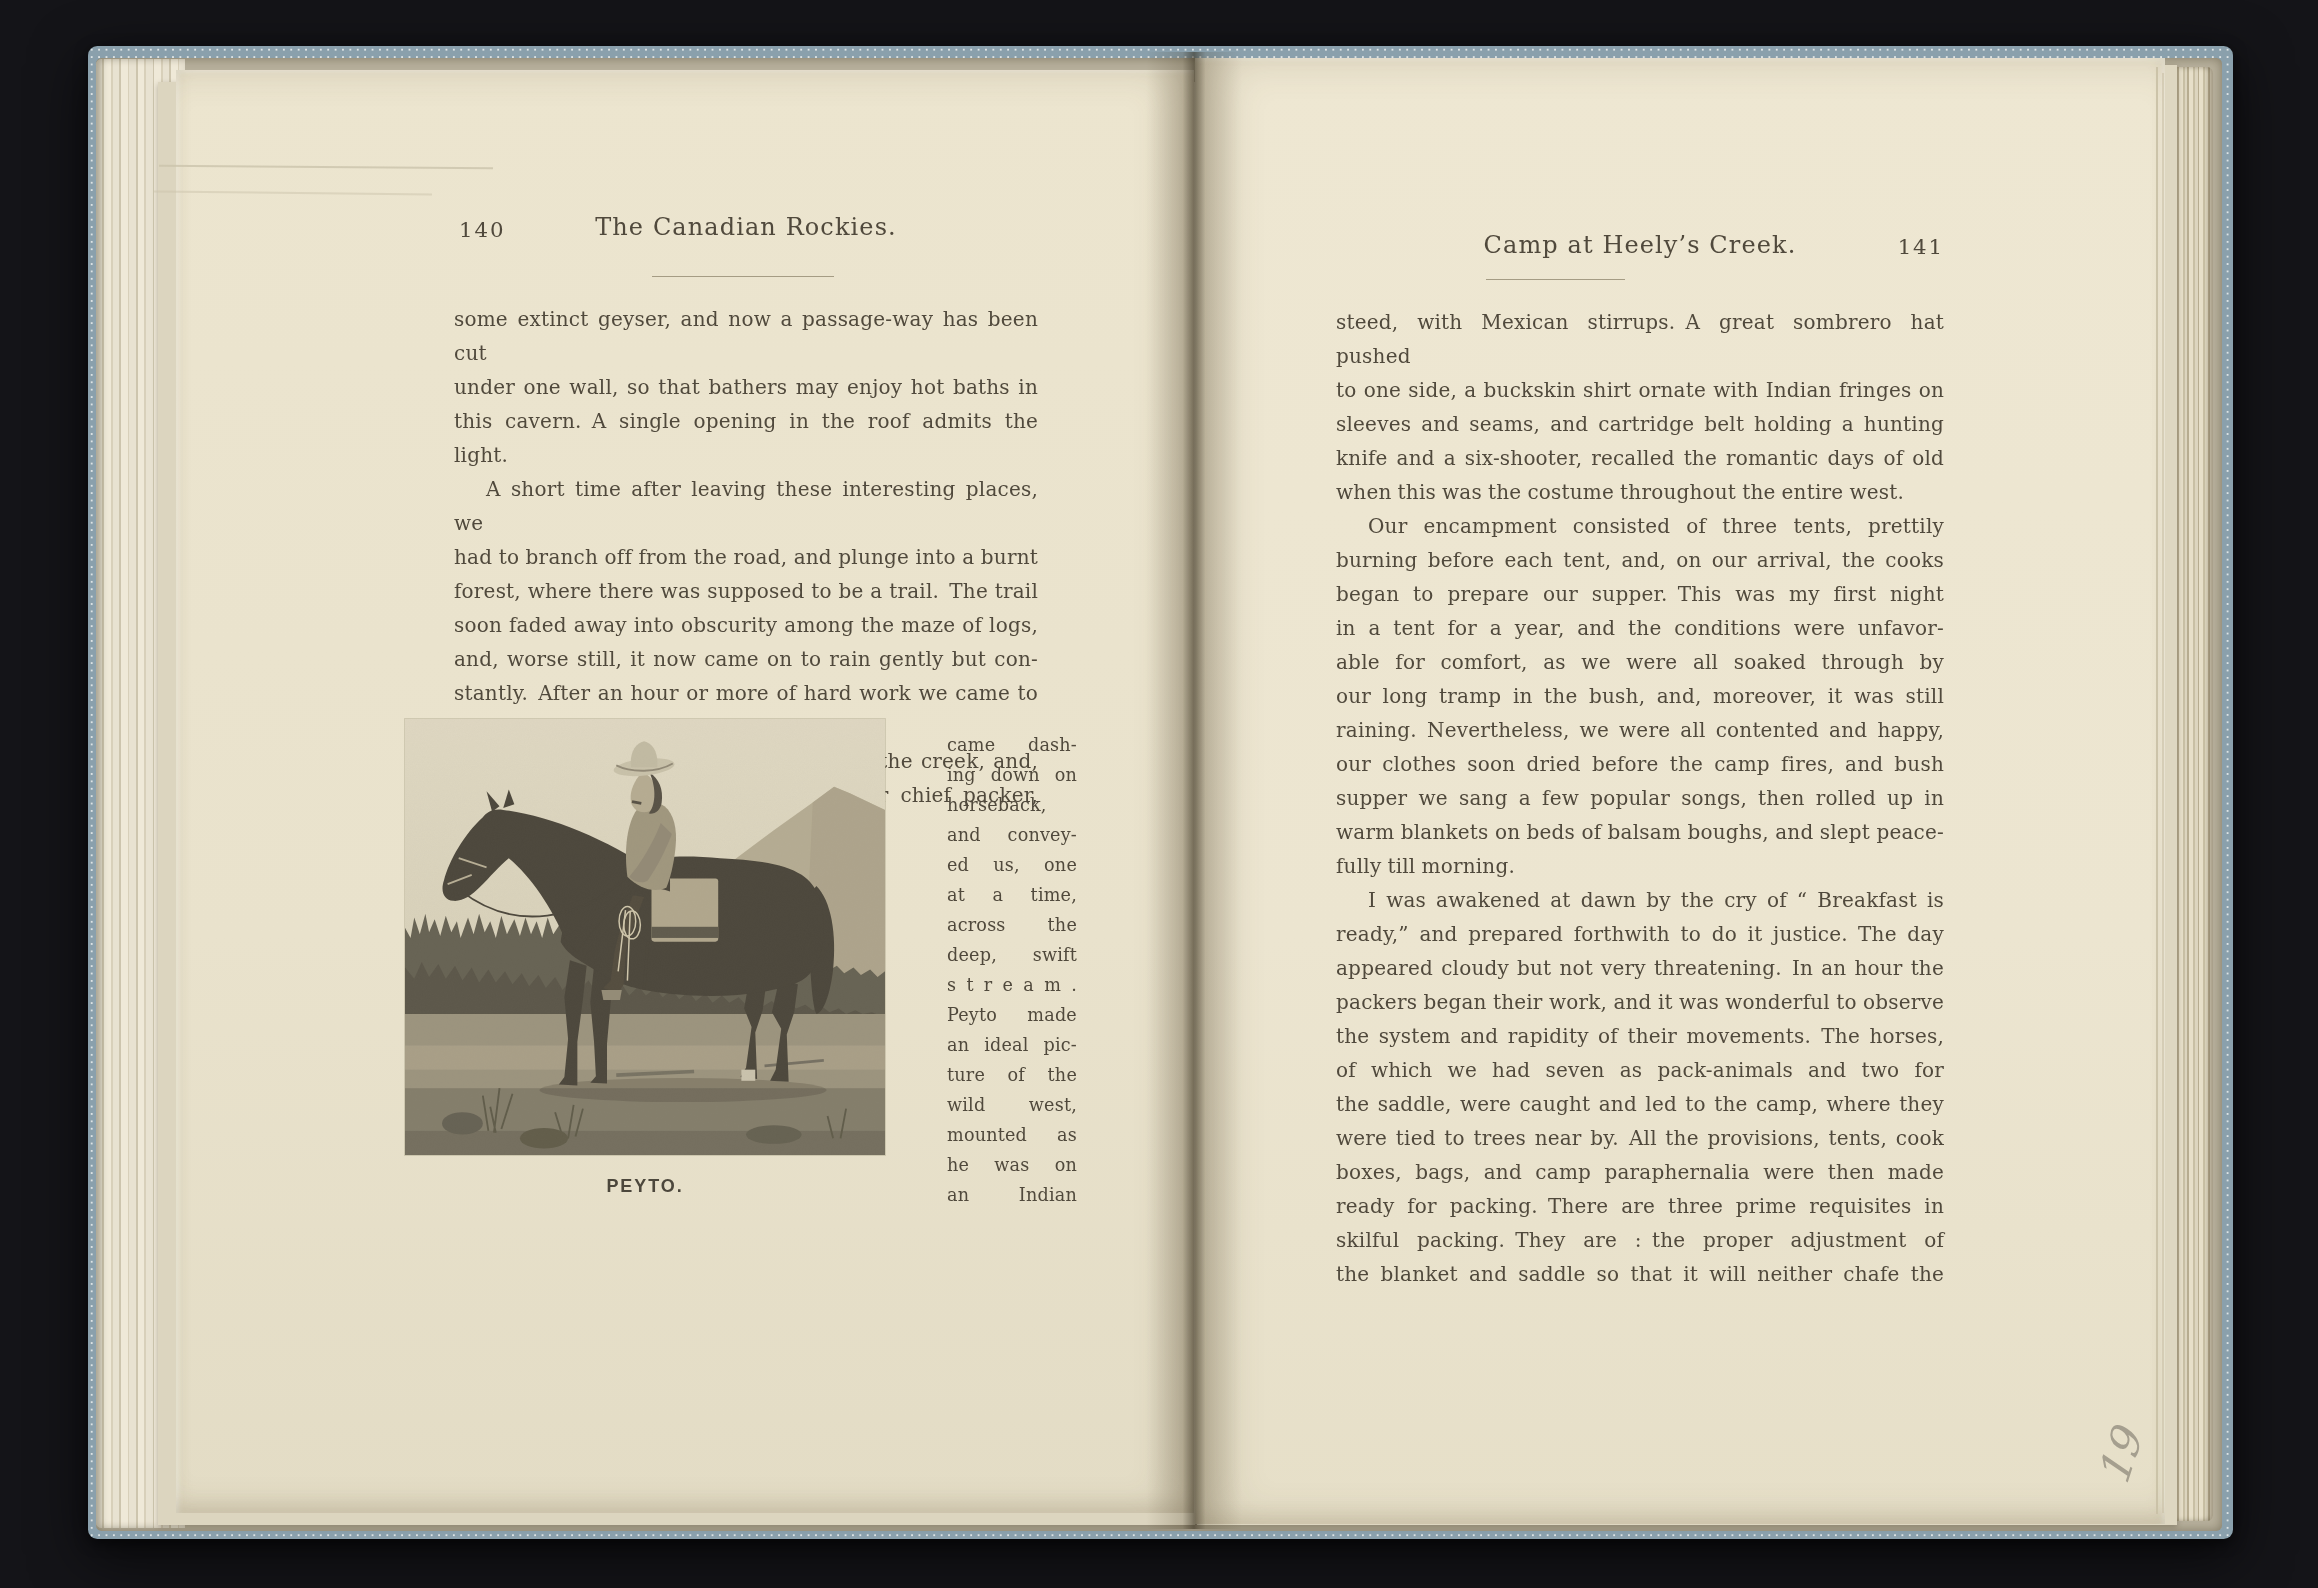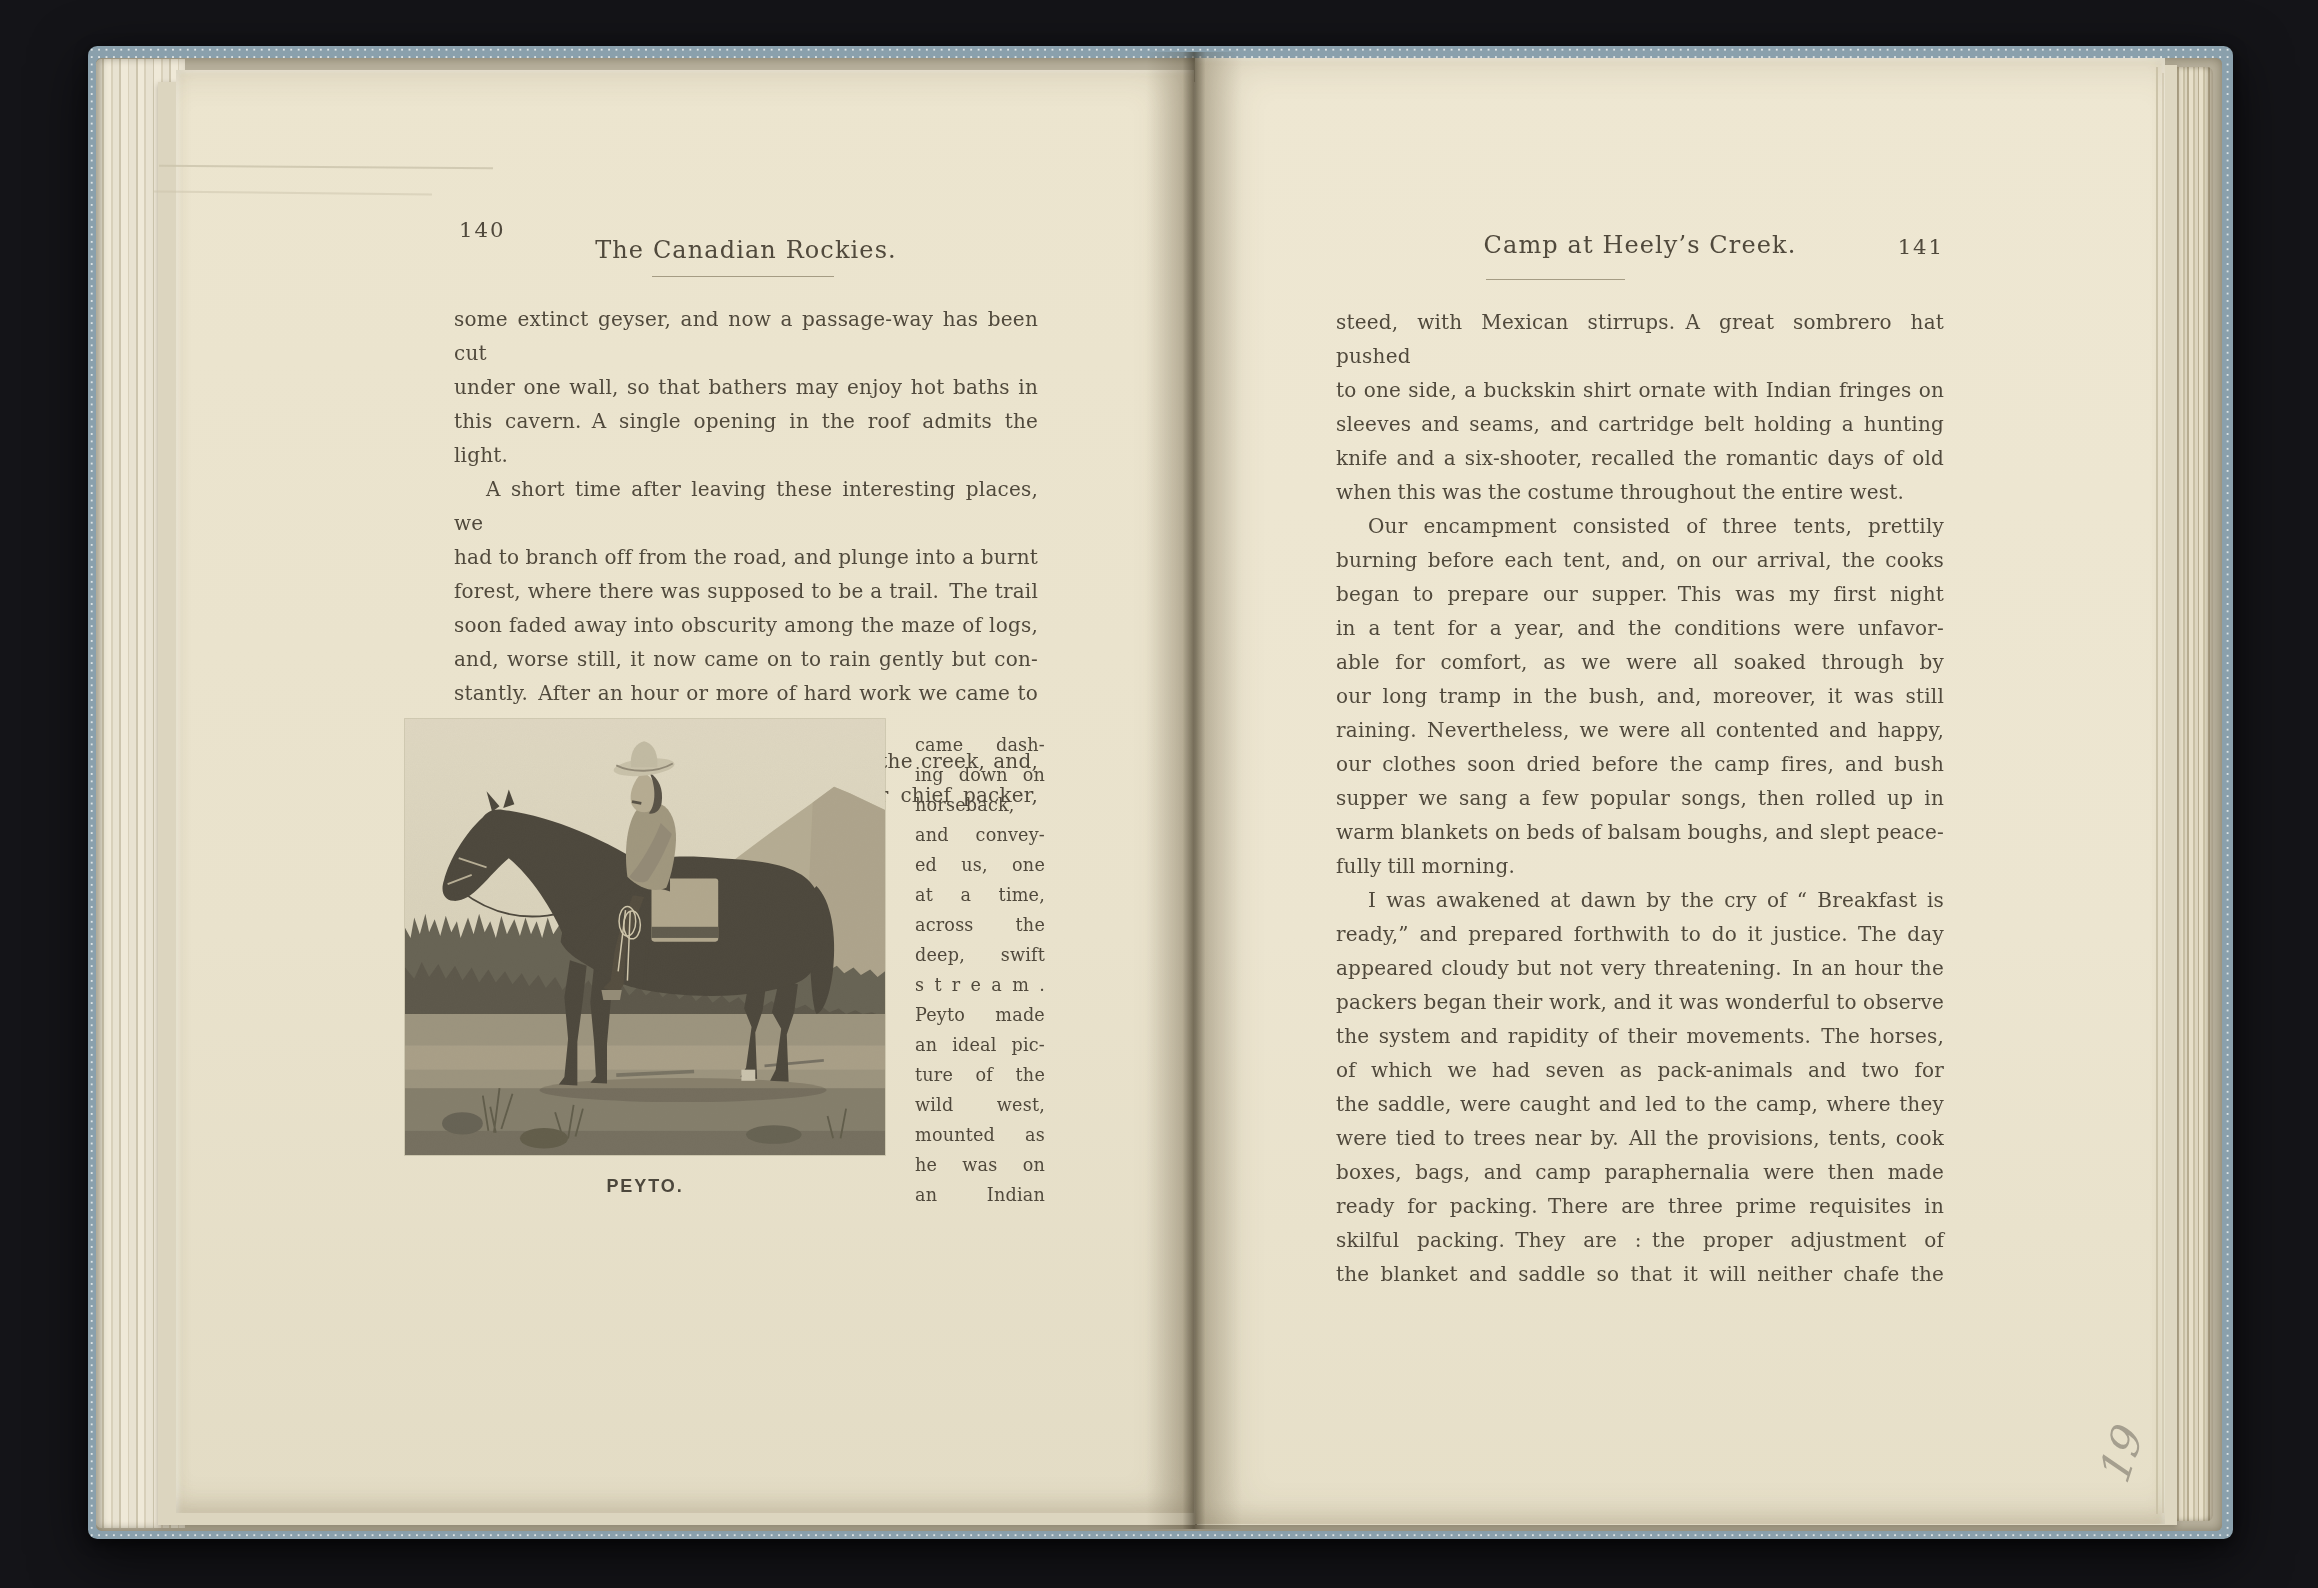--- a/index.html
+++ b/index.html
@@ -64,21 +64,21 @@
   <div class="edges-left"></div>
   <div class="edges-right"></div>
   <div class="undersheet-left"></div>
   <div class="undersheet-right"></div>
 
   <div class="page left">
     <div class="sheet-line" style="left:-16.7px;top:96px;width:334px;transform:rotate(.4deg);"></div>
     <div class="sheet-line" style="left:-22px;top:122px;width:278px;transform:rotate(.6deg);opacity:.5;"></div>
 
     <div class="page-num ink" style="left:283px;top:147px;">140</div>
-    <div class="running-head ink" style="left:278px;width:584px;text-align:center;top:143px;margin-top:23px;">The Canadian Rockies.</div>
+    <div class="running-head ink" style="left:278px;width:584px;text-align:center;top:143px;">The Canadian Rockies.</div>
     <div class="head-rule" style="left:476px;top:206px;width:182px;"></div>
 
     <div class="textblock ink" style="left:278px;top:232px;width:584px;">
         <div class="tline j">some extinct geyser, and now a passage-way has been cut</div>
         <div class="tline j">under one wall, so that bathers may enjoy hot baths in</div>
         <div class="tline j">this cavern. A single opening in the roof admits the</div>
         <div class="tline">light.</div>
         <div class="tline j ind">A short time after leaving these interesting places, we</div>
         <div class="tline j">had to branch off from the road, and plunge into a burnt</div>
         <div class="tline j">forest, where there was supposed to be a trail. The trail</div>
@@ -166,21 +166,21 @@
             <ellipse cx="240" cy="218" rx="9" ry="16"></ellipse>
               <ellipse cx="245" cy="222" rx="9" ry="15"></ellipse>
             <path d="M238,206 L230,272 M243,208 L240,282"></path>
           </g>
         </g>
         <rect x="0" y="0" width="518" height="470" fill="#d8cfb4" opacity=".10"></rect>
         <rect x="0" y="0" width="518" height="470" filter="url(#grain)" opacity=".10"></rect>
       </svg>
     </div>
 
-    <div class="textblock ink side-column" style="left:739px;top:660px;width:130px;">
+    <div class="textblock ink side-column" style="left:771px;top:660px;width:130px;">
         <div class="tline j">came dash-</div>
         <div class="tline j">ing down on</div>
         <div class="tline j">horseback,</div>
         <div class="tline j">and convey-</div>
         <div class="tline j">ed us, one</div>
         <div class="tline j">at a time,</div>
         <div class="tline j">across the</div>
         <div class="tline j">deep, swift</div>
         <div class="tline j">s t r e a m .</div>
         <div class="tline j">Peyto made</div>

